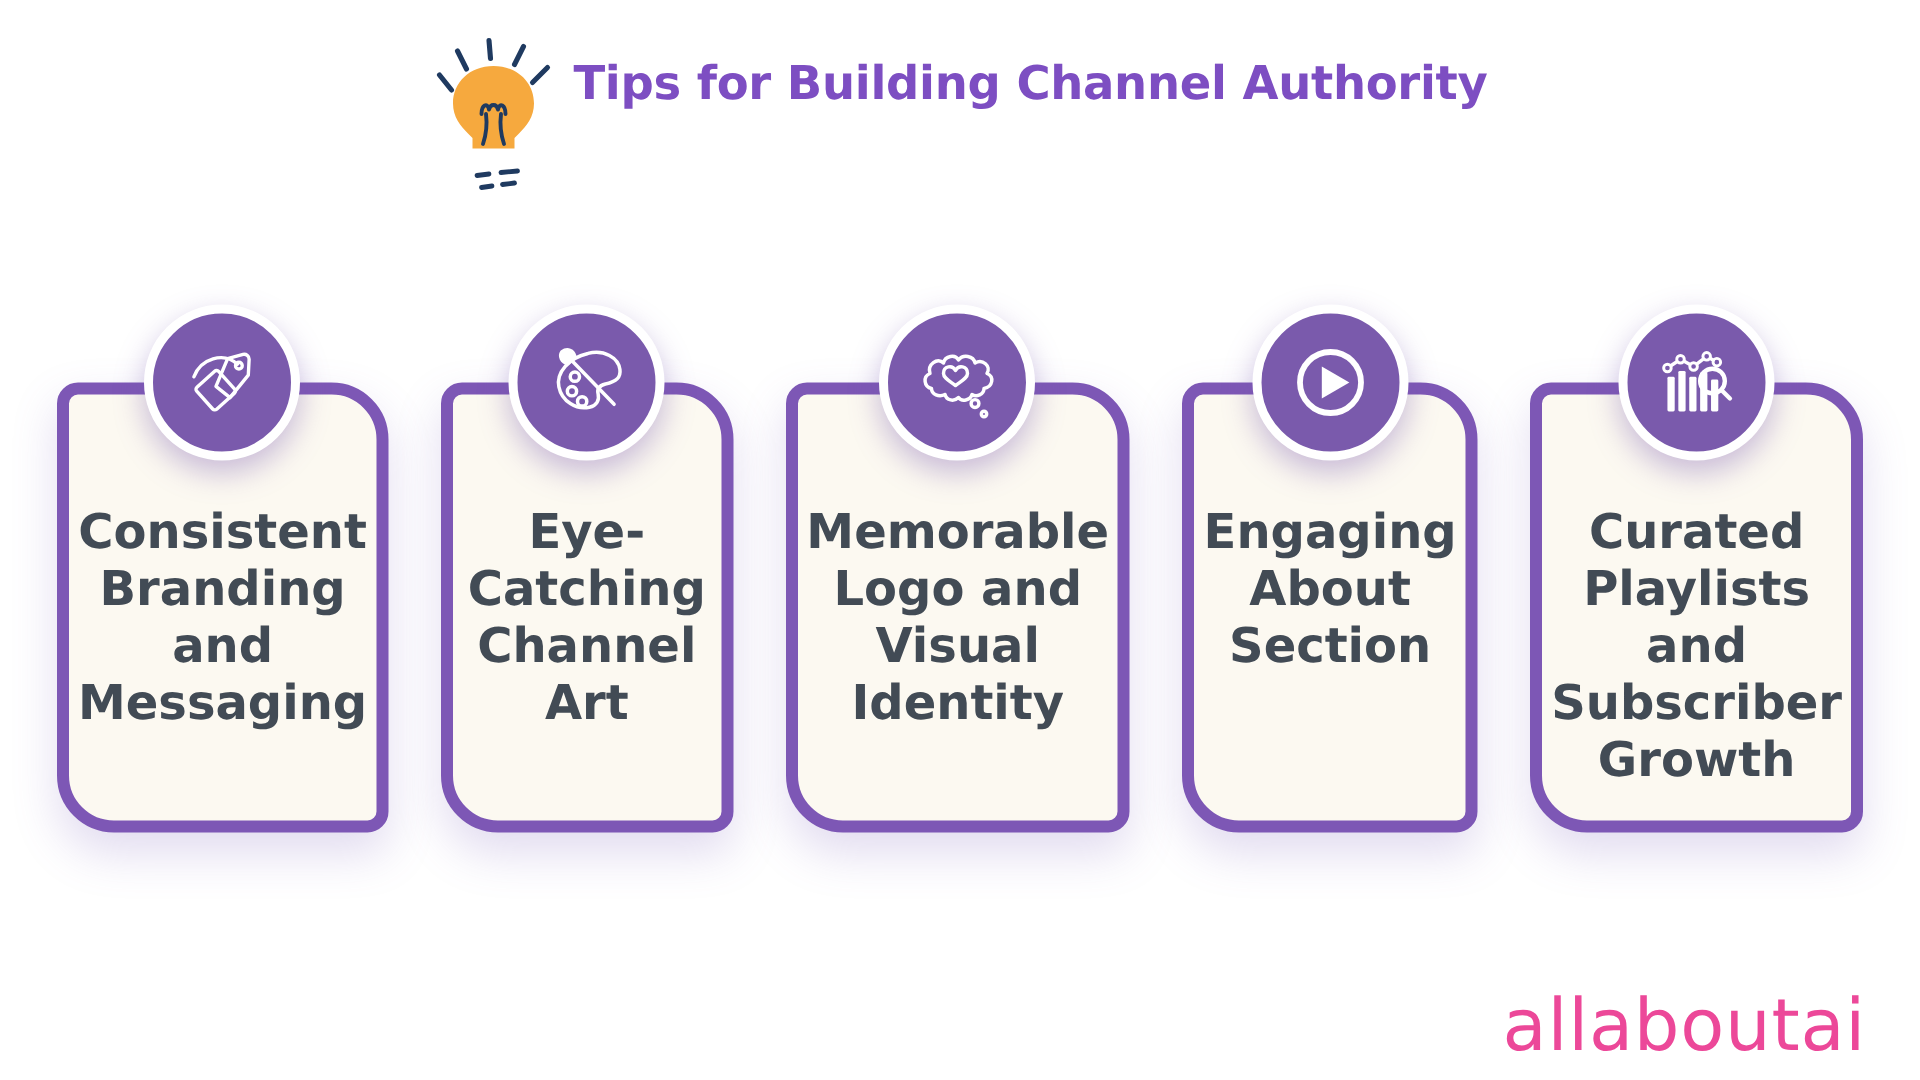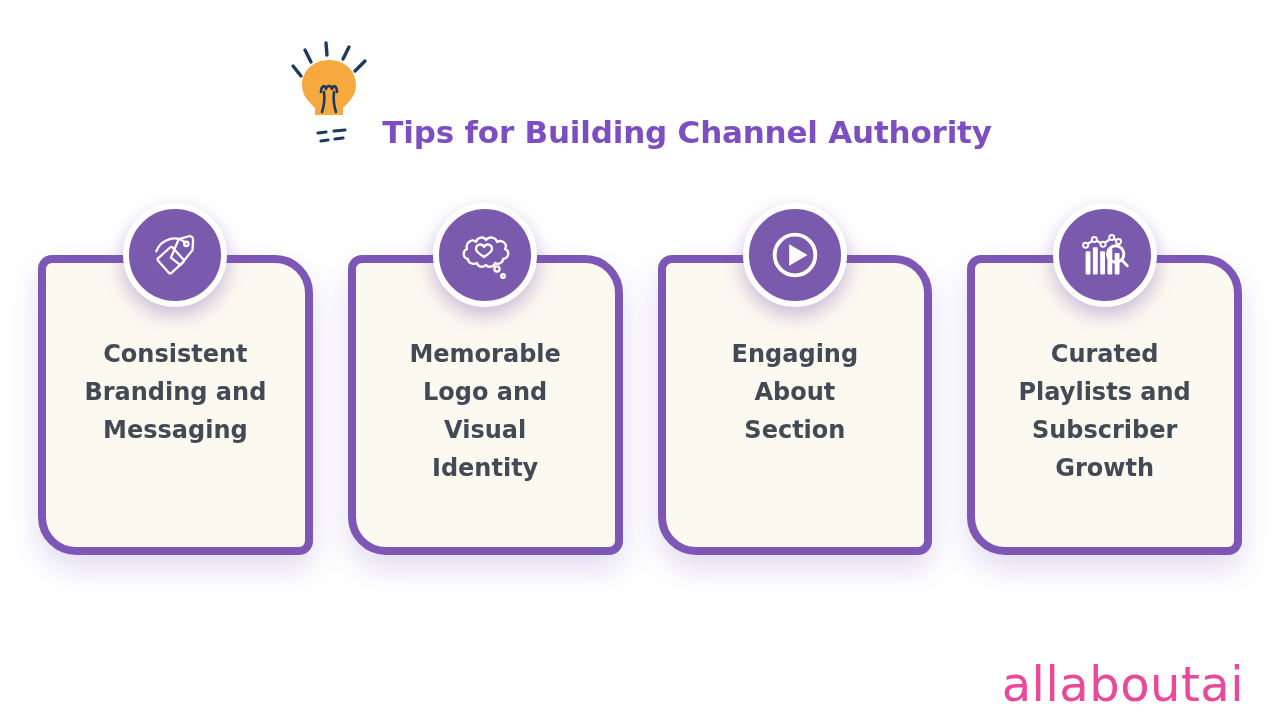--- a/index.html
+++ b/index.html
@@ -6,26 +6,26 @@
   html, body { width: 1280px; height: 720px; overflow: hidden; }
   body {
     position: relative;
     background: #ffffff;
     font-family: "DejaVu Sans", "Liberation Sans", sans-serif;
   }
 
   
   .header {
     position: absolute;
-    top: 40px;
+    top: 24px;
     left: 0;
     width: 100%;
     display: flex;
     justify-content: center;
-    align-items: flex-end;
+    align-items: flex-start;
   }
   .bulb-wrap { width: 92px; height: 110px; flex: 0 0 auto; margin-right: 2px; }
   .title {
     font-size: 31px;
     font-weight: bold;
     color: #7D4EC2;
     letter-spacing: -0.2px;
     margin-top: 14px;
   }
 
@@ -60,21 +60,21 @@
     box-shadow: 0 8px 20px rgba(120, 90, 175, 0.40);
     display: flex;
     align-items: center;
     justify-content: center;
     z-index: 2;
   }
   .card-label {
     margin-top: 72px;
     padding: 0 6px;
     text-align: center;
-    font-size: 24px;
+    font-size: 32px;
     font-weight: bold;
     line-height: 38px;
     color: #424B55;
     white-space: pre-line;
   }
 
   
   .brand {
     position: absolute;
     right: 36px;
@@ -123,20 +123,35 @@
         <circle cx="44" cy="20" r="2.4"></circle>
         <rect x="17" y="27" width="21" height="21" rx="2" transform="rotate(-42 27.5 37.5)"></rect>
         <path d="M43 19 c-10 -9 -26 -4 -31 9"></path>
       </svg>
     </div>
     <div class="card-label">Consistent
 Branding and
 Messaging</div>
   </div>
 
+  <div class="card">
+    <div class="icon-circle">
+      <svg viewBox="0 0 64 64" width="62" height="62" fill="none" stroke="#ffffff" stroke-width="2.4" stroke-linecap="round" stroke-linejoin="round">
+        <path d="M33 12 c11 -3 21 3 22 11 c1 7 -5 9 -10 10 c-4 1 -6 3 -5 7 c1 4 -1 8 -6 9 c-9 2 -19 -4 -21 -14 c-2 -10 7 -20 20 -23 z"></path>
+        <circle cx="24" cy="28" r="3.2"></circle>
+        <circle cx="22" cy="38" r="3.2"></circle>
+        <circle cx="29" cy="45" r="3.2"></circle>
+        <path d="M15 11 c4 -3 8 -1 9 3 l-5 5 c-4 -1 -6 -5 -4 -8 z" fill="#ffffff"></path>
+        <line x1="22" y1="17" x2="51" y2="47"></line>
+      </svg>
+    </div>
+    <div class="card-label">Eye-Catching
+Channel
+Art</div>
+  </div>
 
   <div class="card">
     <div class="icon-circle">
       <svg viewBox="0 0 64 64" width="64" height="64" fill="none" stroke="#ffffff" stroke-width="2.3" stroke-linecap="round" stroke-linejoin="round">
         <path d="M15 36 c-5 -1 -6 -8 -1 -10 c-2 -6 5 -11 9 -7 c1 -5 8 -6 10 -2 c3 -4 10 -3 11 2 c5 -3 11 2 8 7 c5 2 4 9 -2 10 c0 4 -5 6 -8 4 c-1 4 -7 5 -9 2 c-3 3 -8 2 -9 -2 c-4 2 -9 0 -9 -4 z"></path>
         <path d="M31 24 c-2 -4 -8 -3 -8 2 c0 3 4 5 8 8 c4 -3 8 -5 8 -8 c0 -5 -6 -6 -8 -2 z"></path>
         <circle cx="44" cy="46" r="2.6"></circle>
         <circle cx="50" cy="53" r="1.8"></circle>
       </svg>
     </div>

